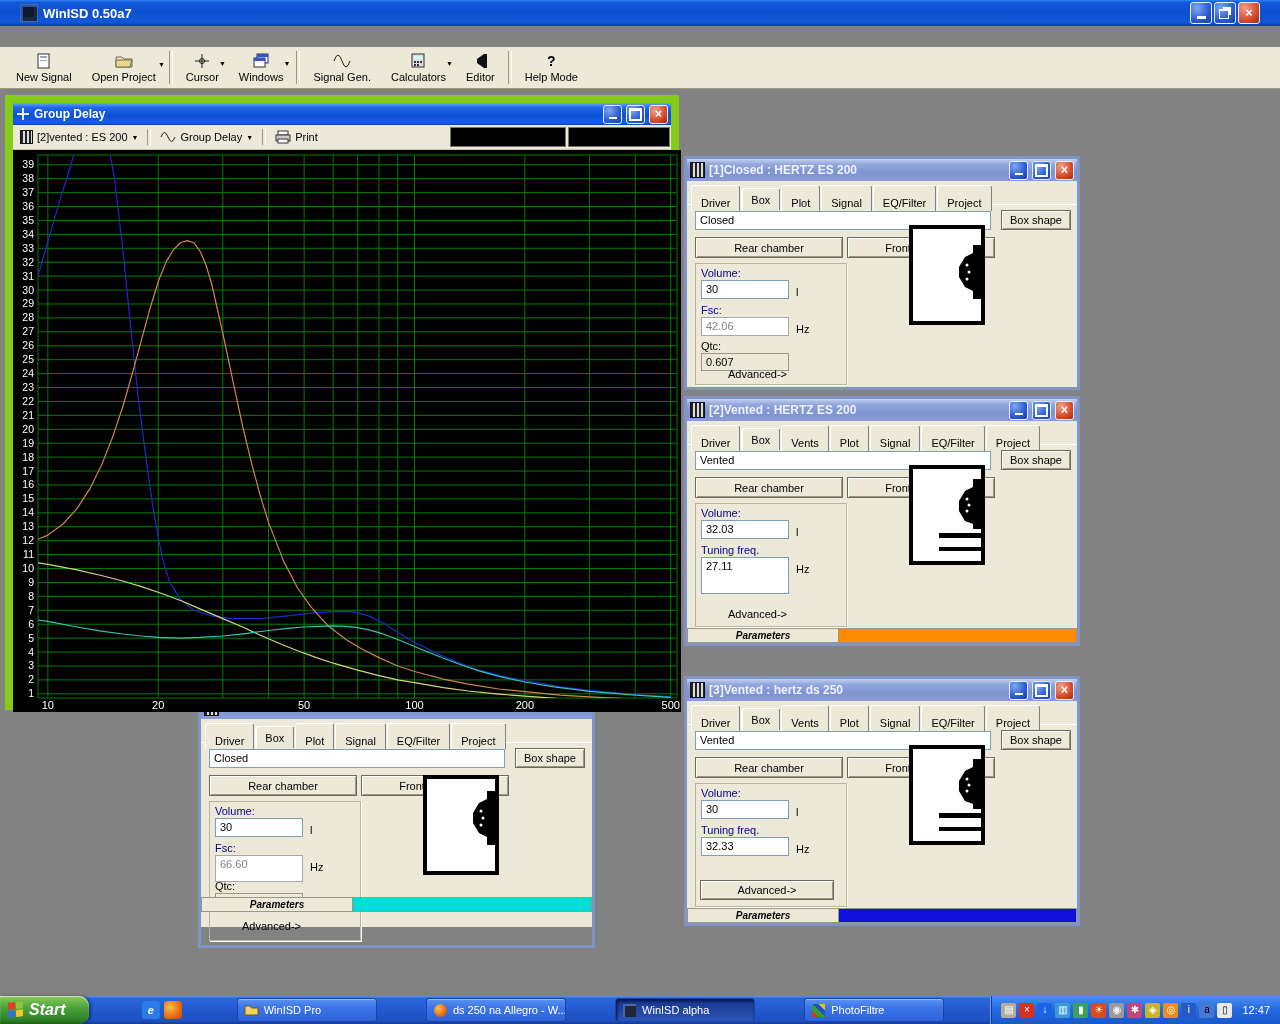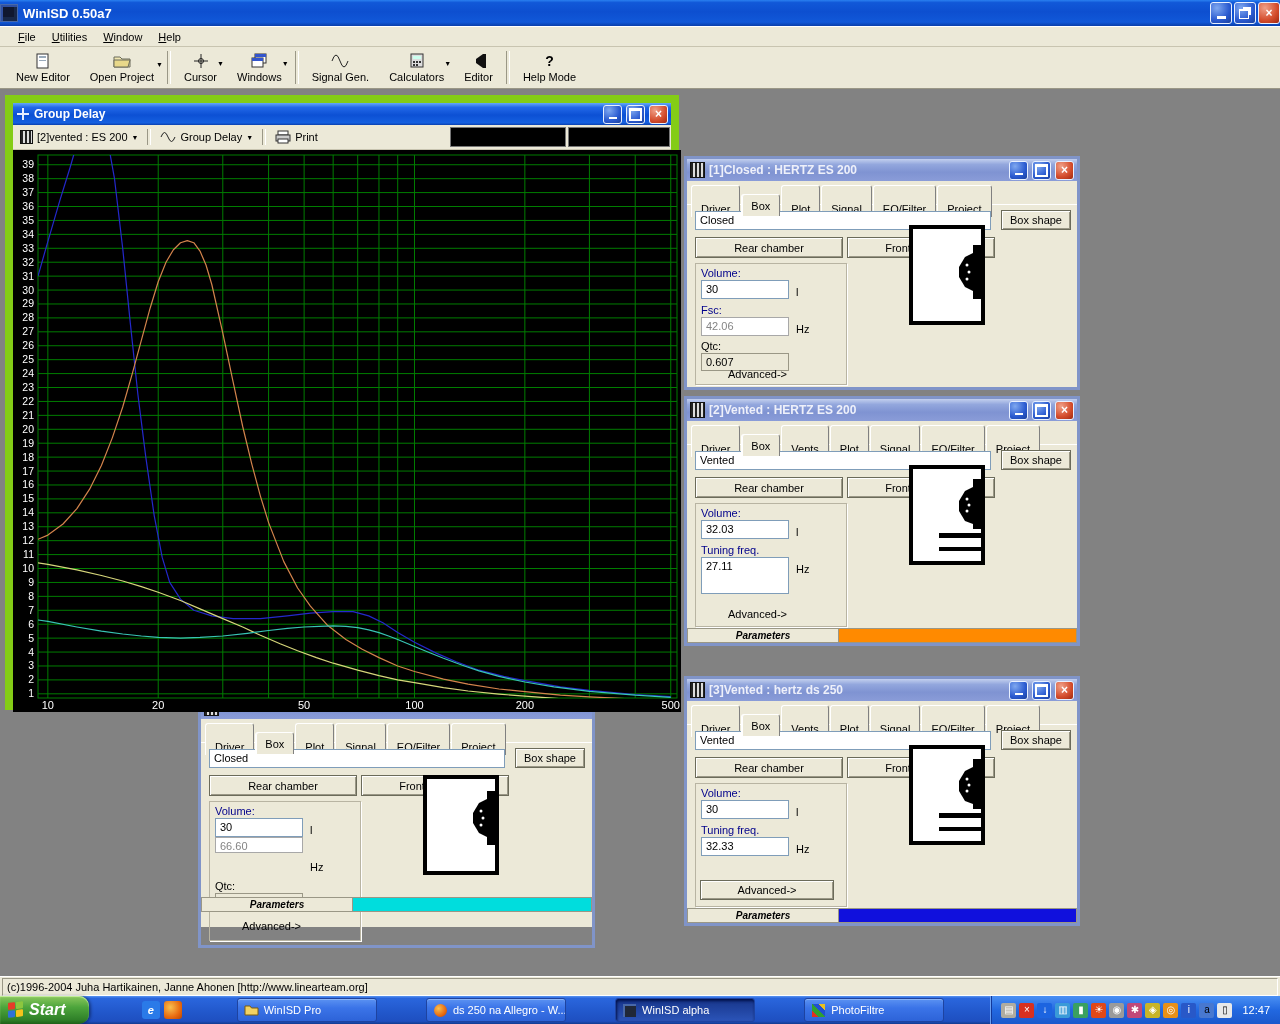--- a/index.html
+++ b/index.html
@@ -1,20 +1,20 @@
 <!DOCTYPE html>
 <html><head>
 <meta charset="utf-8">
 <style>
   html,body{margin:0;padding:0;}
   #screen{position:relative;width:1280px;height:1024px;overflow:hidden;background:#828282;
           font-family:"Liberation Sans",sans-serif;font-size:11px;color:#000;}
   
   .main-titlebar{position:absolute;left:0;top:0;width:1280px;height:26px;display:flex;align-items:center;gap:5px;
-    padding:0 0;box-sizing:border-box;color:#fff;font-weight:bold;font-size:13px;
+    padding:0 20px;box-sizing:border-box;color:#fff;font-weight:bold;font-size:13px;
     background:linear-gradient(180deg,#2a80f0 0%,#1158d8 10%,#0d4fd0 45%,#1158d8 85%,#0a3faa 100%);}
   .app-icon{width:16px;height:16px;background:#101830;border:1px solid #4868a8;box-shadow:inset 2px 2px 0 #3050a0, inset -3px -4px 0 #182848;}
   .tb-btns{margin-left:auto;display:flex;gap:2px;}
   .xpbtn{width:20px;height:20px;border-radius:3px;border:1px solid #e8f0ff;display:flex;align-items:center;justify-content:center;
     color:#fff;font-size:12px;font-weight:bold;line-height:1;
     background:radial-gradient(circle at 30% 25%,#7fa8f0,#2a5ad0 60%,#1a3f9c);}
   .xpbtn.close{background:radial-gradient(circle at 30% 25%,#f0a088,#d44c2c 60%,#a02810);}
   .xpbtn .minbar{width:9px;height:3px;background:#fff;margin-top:9px;}
   .xpbtn .maxbox{width:9px;height:8px;border:2px solid #fff;border-top-width:3px;}
   .xpbtn .restbox{width:8px;height:7px;border:1px solid #fff;border-top-width:2px;box-shadow:3px -3px 0 -1px #fff;margin:2px 0 0 -2px;}
@@ -44,21 +44,21 @@
   .cross-icon::before{content:"";position:absolute;left:6px;top:1px;width:2px;height:12px;background:#e8eeff;}
   .cross-icon::after{content:"";position:absolute;left:1px;top:6px;width:12px;height:2px;background:#e8eeff;}
   
   .gd-toolbar{height:25px;background:#ece9d8;display:flex;align-items:center;padding:0 2px;box-sizing:border-box;position:relative;border-bottom:1px solid #c8c4b0;}
   .gd-combo{display:flex;align-items:center;gap:4px;padding:2px 5px;}
   .readout{position:absolute;top:2px;height:20px;background:#000;border:1px solid #777;box-sizing:border-box;}
   .gd-chart-wrap{background:#000;width:668px;height:562px;}
   
   .cbody{background:#ece9d8;position:relative;}
   .tab-row{height:24px;padding:3px 0 0 4px;box-sizing:border-box;border-bottom:1px solid #fff;}
-  .tab{display:inline-block;padding:17px 9px 2px;background:#ece9d8;border:1px solid #808080;border-bottom:none;
+  .tab{display:inline-block;padding:11px 9px 2px;background:#ece9d8;border:1px solid #808080;border-bottom:none;
      border-top-color:#fff;border-left-color:#fff;border-radius:3px 3px 0 0;margin-right:1px;position:relative;top:1px;font-size:11px;}
   .tab.active{top:-2px;padding-top:5px;padding-bottom:4px;z-index:3;box-shadow:inset 1px 0 0 #fff;}
   .txt{background:#fff;border:1px solid #7f9db9;font-size:11px;padding:2px 4px;box-sizing:border-box;position:absolute;overflow:hidden;white-space:nowrap;}
   .txt.disabled{color:#848484;border-color:#a8a8a8;}
   .txt.flat{background:#ece9d8;border:1px solid #9a9786;color:#000;}
   .btn3d{position:absolute;background:#ece9d8;border:1px solid #6b6b5a;box-shadow:inset 1px 1px 0 #fff, inset -1px -1px 0 #9a9786;
      display:flex;align-items:center;justify-content:center;font-size:11px;box-sizing:border-box;}
   .navy{color:#00008b;text-align:right;}
   .flabel{position:absolute;font-size:11px;}
   .gpanel{position:absolute;border:1px solid #b8b4a2;box-shadow:1px 1px 0 #fff;}
@@ -101,37 +101,31 @@
       <div class="xpbtn">
           <span class="minbar"></span>
         </div>
       <div class="xpbtn">
           <span class="restbox"></span>
         </div>
       <div class="xpbtn close">×</div>
     </div>
   </div>
 
-  <div class="menubar">
-    <span class="menu-item"><u>F</u>ile</span>
-    <span class="menu-item"><u>U</u>tilities</span>
-    <span class="menu-item"><u>W</u>indow</span>
-    <span class="menu-item"><u>H</u>elp</span>
-  </div>
 
   <div class="toolbar">
     <div class="tool-btn">
       <span class="ticon">
           <svg width="14" height="16">
             <rect x="1" y="1" width="11" height="14" fill="#fff" stroke="#333"></rect>
             <rect x="3" y="3" width="7" height="2" fill="#9ab"></rect>
             <rect x="3" y="7" width="7" height="1" fill="#9ab"></rect>
           </svg>
         </span>
-      <span class="lab">New Editor</span>
+      <span class="lab">New Signal</span>
     </div>
     <div class="tool-btn">
       <span class="ticon">
           <svg width="18" height="14">
             <path d="M1,3 h6 l2,2 h8 v8 h-16 z" fill="#f0e6b0" stroke="#6b6b5a"></path>
             <path d="M1,6 h16 l-2,7 h-14 z" fill="#e8d88a" stroke="#6b6b5a"></path>
           </svg>
         </span>
       <span class="lab">Open Project</span>
       <span class="dd-arrow" style="position:absolute;right:1px;top:14px;">▼</span>
@@ -214,21 +208,21 @@
         <div style="position:relative;height:169px;">
           <div class="txt" style="left:8px;top:6px;width:296px;height:19px;">Closed</div>
           <div class="btn3d" style="left:314px;top:5px;width:70px;height:20px;">Box shape</div>
           <div class="btn3d" style="left:8px;top:32px;width:148px;height:21px;">Rear chamber</div>
           <div class="btn3d" style="left:160px;top:32px;width:148px;height:21px;">Front chamber</div>
           <div class="gpanel" style="left:8px;top:58px;width:150px;height:138px;">
             <span class="flabel navy" style="left:5px;top:3px;">Volume:</span>
             <div class="txt" style="left:5px;top:16px;width:88px;height:19px;">30</div>
             <span class="flabel" style="left:100px;top:22px;">l</span>
             <span class="flabel navy" style="left:5px;top:40px;">Fsc:</span>
-            <div class="txt disabled" style="left:5px;top:35px;width:88px;height:16px;">66.60</div>
+            <div class="txt disabled" style="left:5px;top:53px;width:88px;height:27px;">66.60</div>
             <span class="flabel" style="left:100px;top:59px;">Hz</span>
             <span class="flabel" style="left:5px;top:78px;">Qtc:</span>
             <div class="txt flat" style="left:5px;top:91px;width:88px;height:19px;">1.004</div>
             <span class="flabel" style="left:32px;top:118px;">Advanced-&gt;</span>
           </div>
           <svg class="boxdraw" style="left:222px;top:32px;" width="76" height="100">
             <rect x="2" y="2" width="72" height="96" fill="#fff" stroke="#000" stroke-width="4"></rect>
             <rect x="64" y="16" width="8" height="54" fill="#000"></rect>
             <polygon points="72,20 56,28 50,38 50,48 56,58 72,66" fill="#000"></polygon>
             <circle cx="58" cy="36" r="1.5" fill="#fff"></circle>
@@ -541,23 +535,20 @@
           <div class="params-bar">
             <div class="params-label">Parameters</div>
             <div class="params-fill" style="background: rgb(16, 16, 221);"></div>
           </div>
         </div>
       </div>
     </div>
 
   </div>
 
-  <div id="statusbar">
-    <div class="cell">(c)1996-2004 Juha Hartikainen, Janne Ahonen [http://www.linearteam.org]</div>
-  </div>
 
   <div id="taskbar">
     <div id="start-btn">
       <span class="flag">
         <span style="background:#e53c28;"></span>
           <span style="background:#8cc63f;"></span>
           <span style="background:#2f71d8;"></span>
           <span style="background:#f6c31c;"></span>
       </span>
       <span>Start</span>

